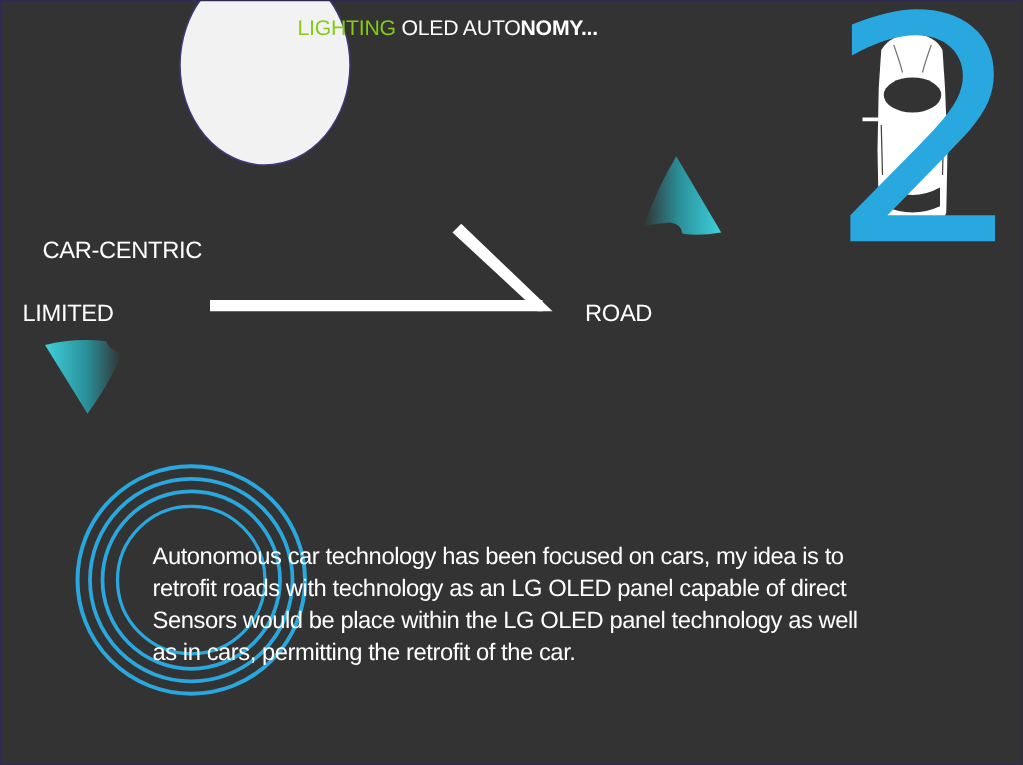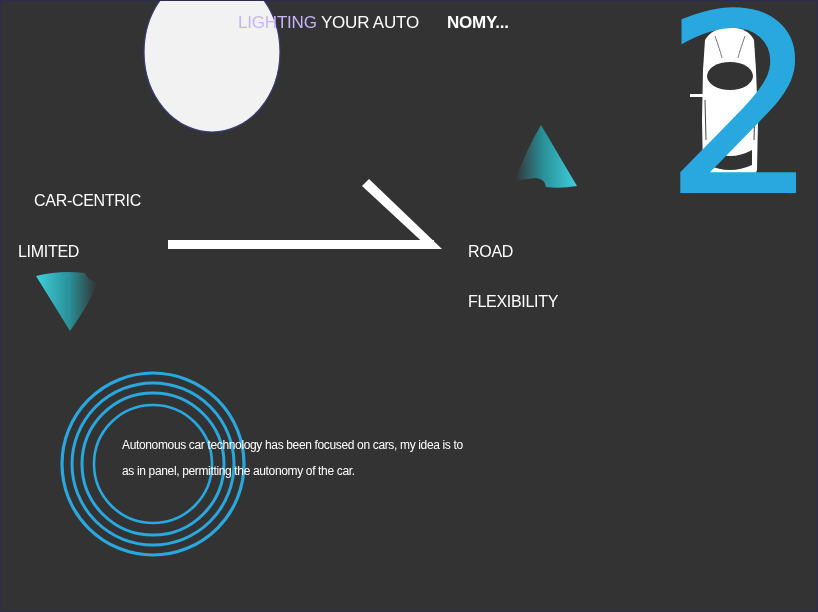--- a/index.html
+++ b/index.html
@@ -12,29 +12,29 @@
   .frame {
     position: absolute; left: 0; top: 0; width: 816px; height: 610px;
     border: 1px solid #2e2a55; box-sizing: content-box;
   }
   .stage { position: absolute; left: 0; top: 0; width: 818px; height: 612px; }
   svg.bg { position: absolute; left: 0; top: 0; }
   .title {
     position: absolute; left: 238px; top: 13px;
     font-size: 17px; letter-spacing: -0.2px; white-space: nowrap; color: #ffffff;
   }
-  .title .dark { color: #c4b5fd; }
-  .title .bold { font-weight: bold; margin-left: 28px; }
+  .title .dark { color: #84cc16; }
+  .title .bold { font-weight: bold; }
   .label {
-    position: absolute; color: #ffffff; font-size: 16px; white-space: nowrap;
+    position: absolute; color: #ffffff; font-size: 19px; white-space: nowrap;
     letter-spacing: -0.3px; line-height: 22px;
   }
   .para {
     position: absolute; left: 122px; top: 433px; width: 620px;
-    color: #ffffff; font-size: 12px; line-height: 25.5px; letter-spacing: -0.35px;
+    color: #ffffff; font-size: 19px; line-height: 25.5px; letter-spacing: -0.35px;
   }
   .para div { white-space: nowrap; }
   .big-two {
     position: absolute; left: 662px; top: -18px;
     font-family: "DejaVu Sans", sans-serif; font-size: 250px; line-height: 250px;
     color: #29a8e0; font-weight: normal; letter-spacing: -6px;
   }
 </style>
 </head>
 <body>
@@ -88,28 +88,29 @@
       <rect x="690" y="94" width="14" height="3" fill="#ffffff"></rect>
       <rect x="756" y="94" width="14" height="3" fill="#ffffff"></rect>
       <path d="M705,100 L706,140" stroke="#444" stroke-width="1" fill="none"></path>
       <path d="M755,100 L754,140" stroke="#444" stroke-width="1" fill="none"></path>
     </g>
   </svg>
 
   <div class="big-two">2</div>
 
   <div class="title">
-    <span class="dark">LIGHTING</span><span> YOUR AUTO</span><span class="bold">NOMY...</span>
+    <span class="dark">LIGHTING</span><span> OLED AUTO</span><span class="bold">NOMY...</span>
   </div>
 
   <div class="label" style="left:34px; top:190px;">CAR-CENTRIC</div>
   <div class="label" style="left:18px; top:241px;">LIMITED</div>
 
   <div class="label" style="left:468px; top:241px;">ROAD</div>
-  <div class="label" style="left:468px; top:291px;">FLEXIBILITY</div>
 
   <div class="para">
     <div>Autonomous car technology has been focused on cars, my idea is to</div>
-    <div>as in panel, permitting the autonomy of the car.</div>
+    <div>retrofit roads with technology as an LG OLED panel capable of direct</div>
+    <div>Sensors would be place within the LG OLED panel technology as well</div>
+    <div>as in cars, permitting the retrofit of the car.</div>
   </div>
 
   <div class="frame"></div>
 </div>
 
 </body></html>

